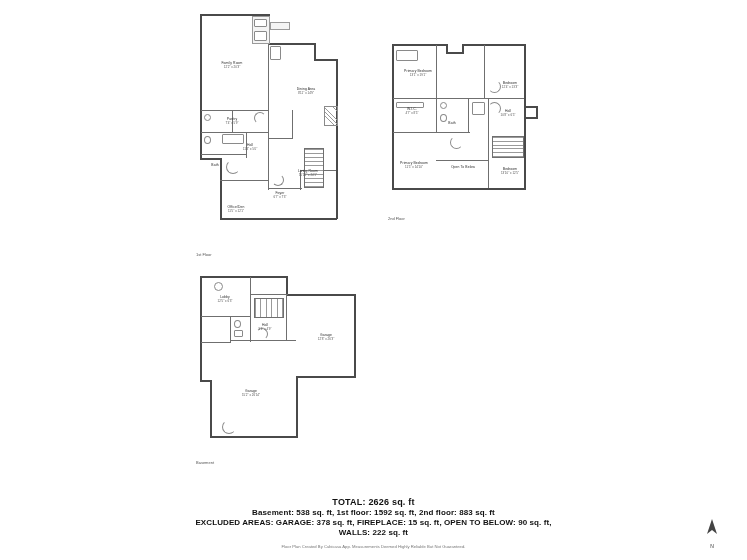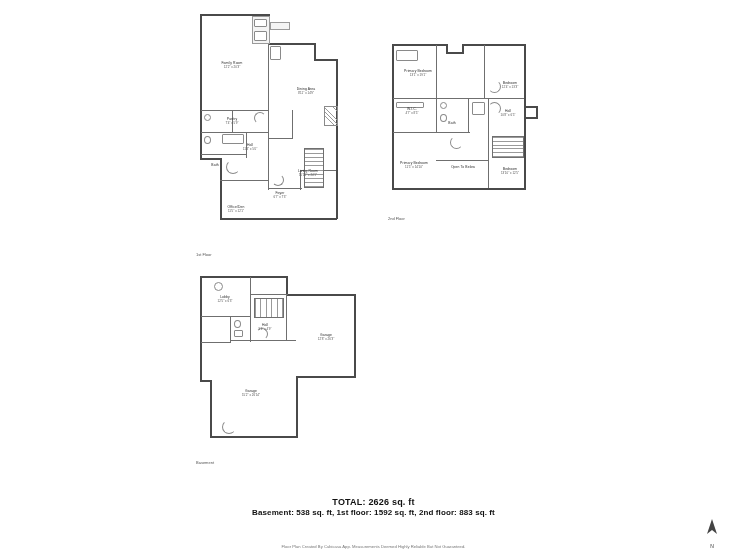--- a/index.html
+++ b/index.html
@@ -372,20 +372,22 @@
       <span class="rname">Garage</span>
       <span class="rdim">15'2" x 26'14"</span>
     </div>
 
     <div class="floor-caption" style="left:0px; top:188px;">Basement</div>
   </div>
 
   <div class="summary" style="top:486px;margin-top:11px;">
     <div class="total">TOTAL: 2626 sq. ft</div>
     <div class="line">Basement: 538 sq. ft, 1st floor: 1592 sq. ft, 2nd floor: 883 sq. ft</div>
+    <div class="line">EXCLUDED AREAS: GARAGE: 378 sq. ft, FIREPLACE: 15 sq. ft, OPEN TO BELOW: 90 sq. ft,</div>
+    <div class="line">WALLS: 222 sq. ft</div>
   </div>
 
   <div class="credit" style="top:544px;">Floor Plan Created By Cubicasa App. Measurements Deemed Highly Reliable But Not Guaranteed.</div>
 
   <div class="compass" style="left:702px; top:518px;">
     <svg width="16" height="20" viewBox="0 0 16 20">
       <polygon points="8,1 13,16 8,12 3,16" fill="#444444"></polygon>
     </svg>
     <span class="needle-label">N</span>
   </div>

